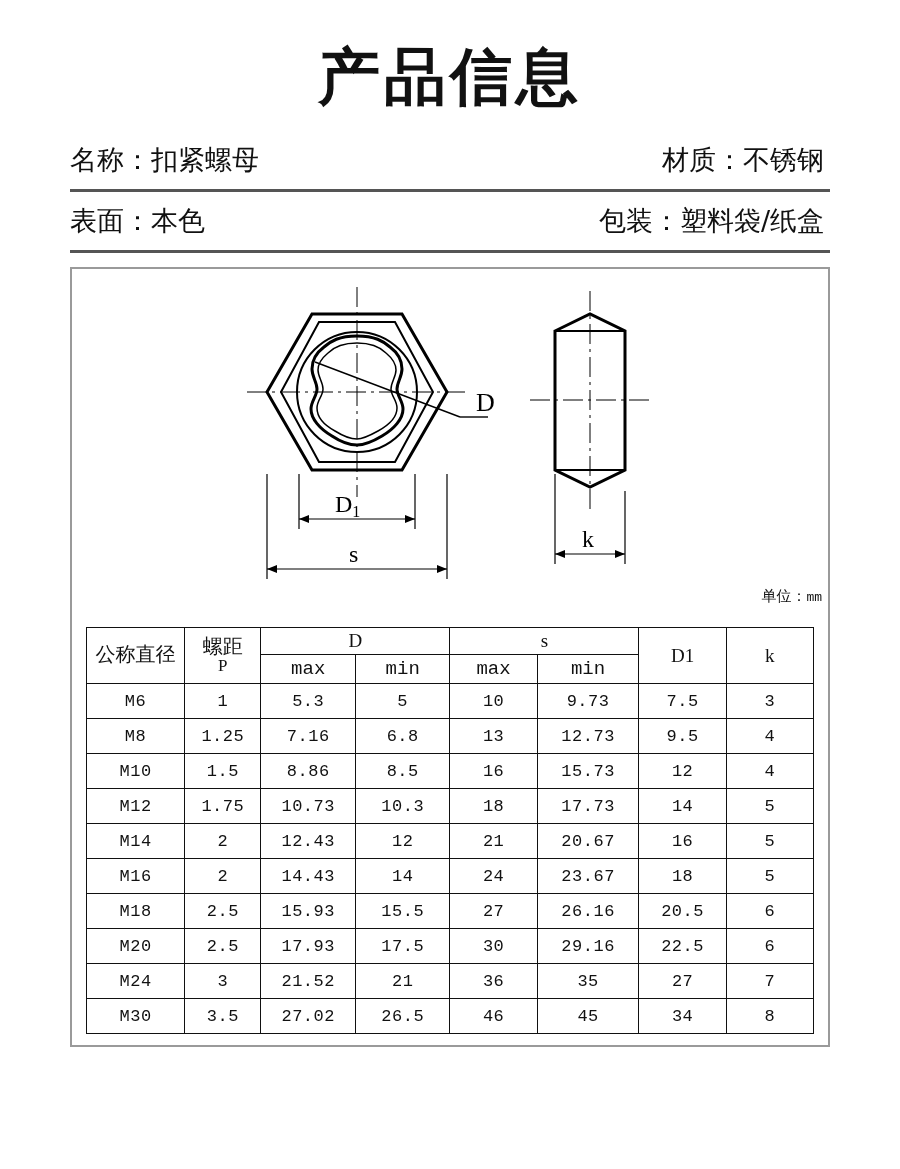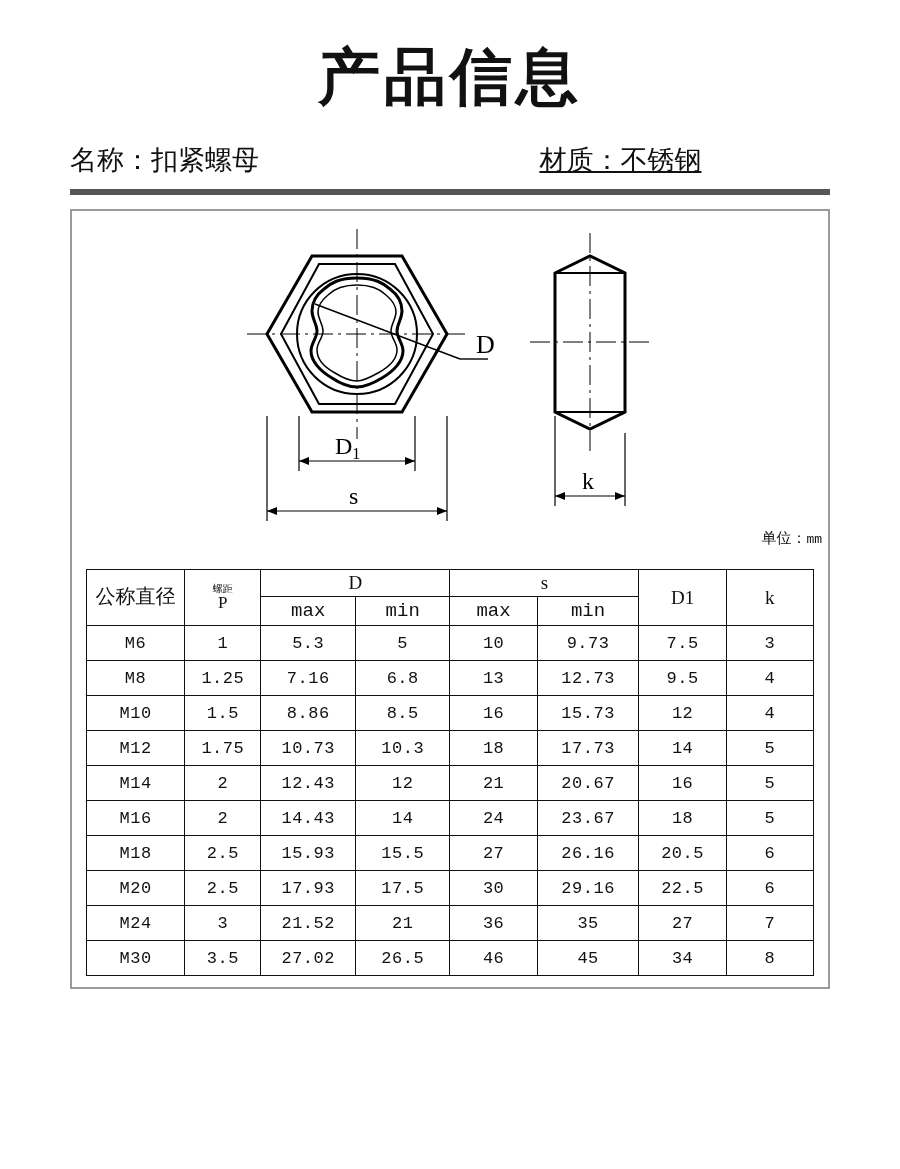--- a/index.html
+++ b/index.html
@@ -54,21 +54,21 @@
     justify-content: space-between;
     height: 58px;
   }
   .info-cell {
     font-family: "DejaVu Sans", sans-serif;
     font-size: 27px;
     color: #111;
     white-space: nowrap;
   }
   .info-cell.left { width: 46%; text-align: left; }
-  .info-cell.right { width: 54%; text-align: center; padding-right: 6px; text-decoration: underline;}
+  .info-cell.right { width: 54%; text-align: right; padding-right: 6px;}
   .divider {
     height: 3px;
     background: #555;
     width: 100%;
   }
 
   
   .figure-box {
     margin: 14px 70px 0 70px;
     border: 2px solid #9a9a9a;
@@ -131,21 +131,21 @@
     font-size: 19px;
     height: 28px;
   }
   .th-name {
     font-family: Liberation Mono, monospace;
     font-size: 20px;
     line-height: 1.15;
   }
   .th-pitch-top {
     font-family: "DejaVu Sans", sans-serif;
-    font-size: 10px;
+    font-size: 20px;
     display: block;
     line-height: 1.1;
   }
   .th-pitch-bot {
     font-family: "Liberation Serif", serif;
     font-size: 17px;
     display: block;
     line-height: 1.1;
   }
   table.spec tbody td {
@@ -177,20 +177,24 @@
   <div class="header">
     <div class="main-title">产品信息</div>
   </div>
 
   <div class="info-block">
     <div class="info-row">
       <div class="info-cell left">名称：扣紧螺母</div>
       <div class="info-cell right">材质：不锈钢</div>
     </div>
     <div class="divider"></div>
+    <div class="info-row">
+      <div class="info-cell left">表面：本色</div>
+      <div class="info-cell right">包装：塑料袋/纸盒</div>
+    </div>
     <div class="divider"></div>
   </div>
 
   <div class="figure-box">
 
     <div class="drawing">
       <svg width="756" height="350" viewBox="0 0 756 350">
         <g stroke="#000" fill="none" stroke-width="2">
 
           <polygon points="240,45 330,45 375,123 330,201 240,201 195,123" stroke-width="3" fill="#fff"></polygon>

